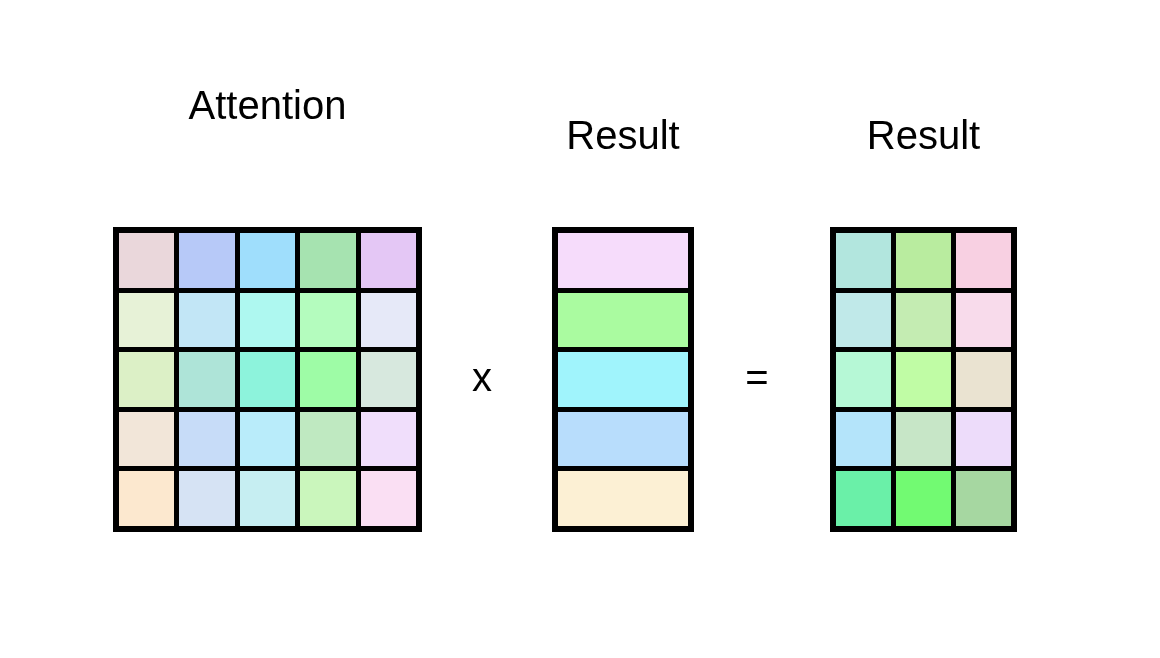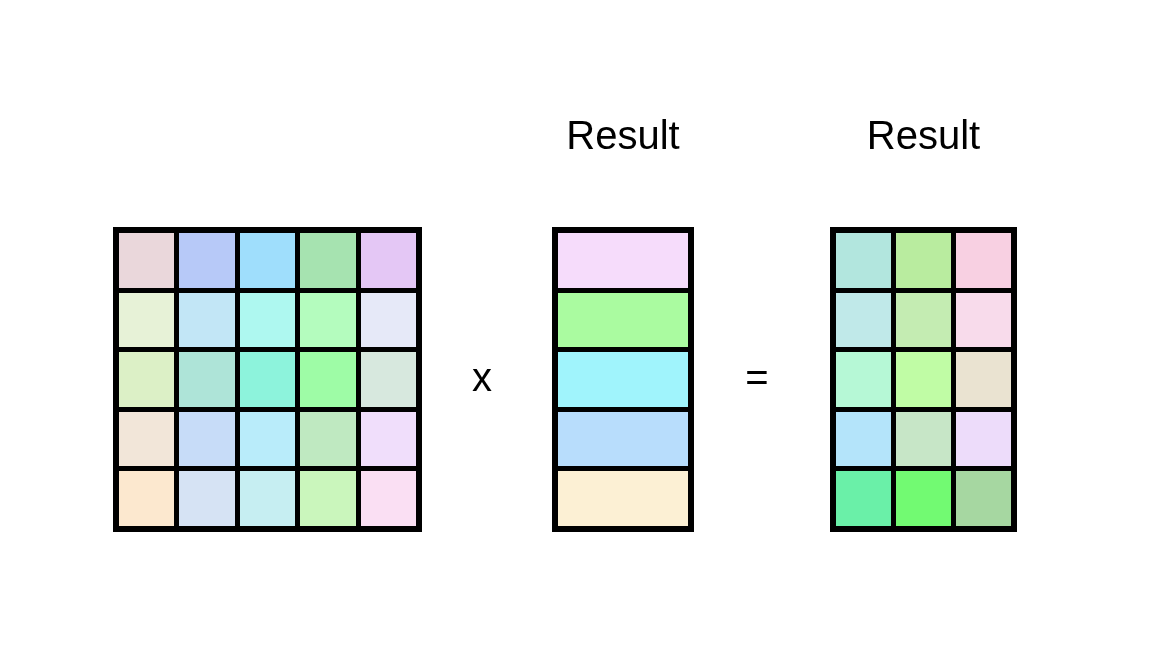--- a/index.html
+++ b/index.html
@@ -65,20 +65,21 @@
 
   #multiply-op { left: 452px; top: 355px; width: 60px; }
   #equals-op   { left: 727px; top: 355px; width: 60px; }
 
   .cell { width: 100%; height: 100%; }
 </style>
 </head>
 <body>
 
 <div class="abs title" id="attention-title">
+  <div>Attention</div>
 </div>
 
 <div class="abs title" id="value-title">Result</div>
 
 <div class="abs title" id="result-title">Result</div>
 
 <div class="abs matrix" id="attention-grid">
     <div class="cell" style="background: rgb(234, 215, 219);"></div>
     <div class="cell" style="background: rgb(183, 201, 248);"></div>
     <div class="cell" style="background: rgb(159, 222, 252);"></div>

